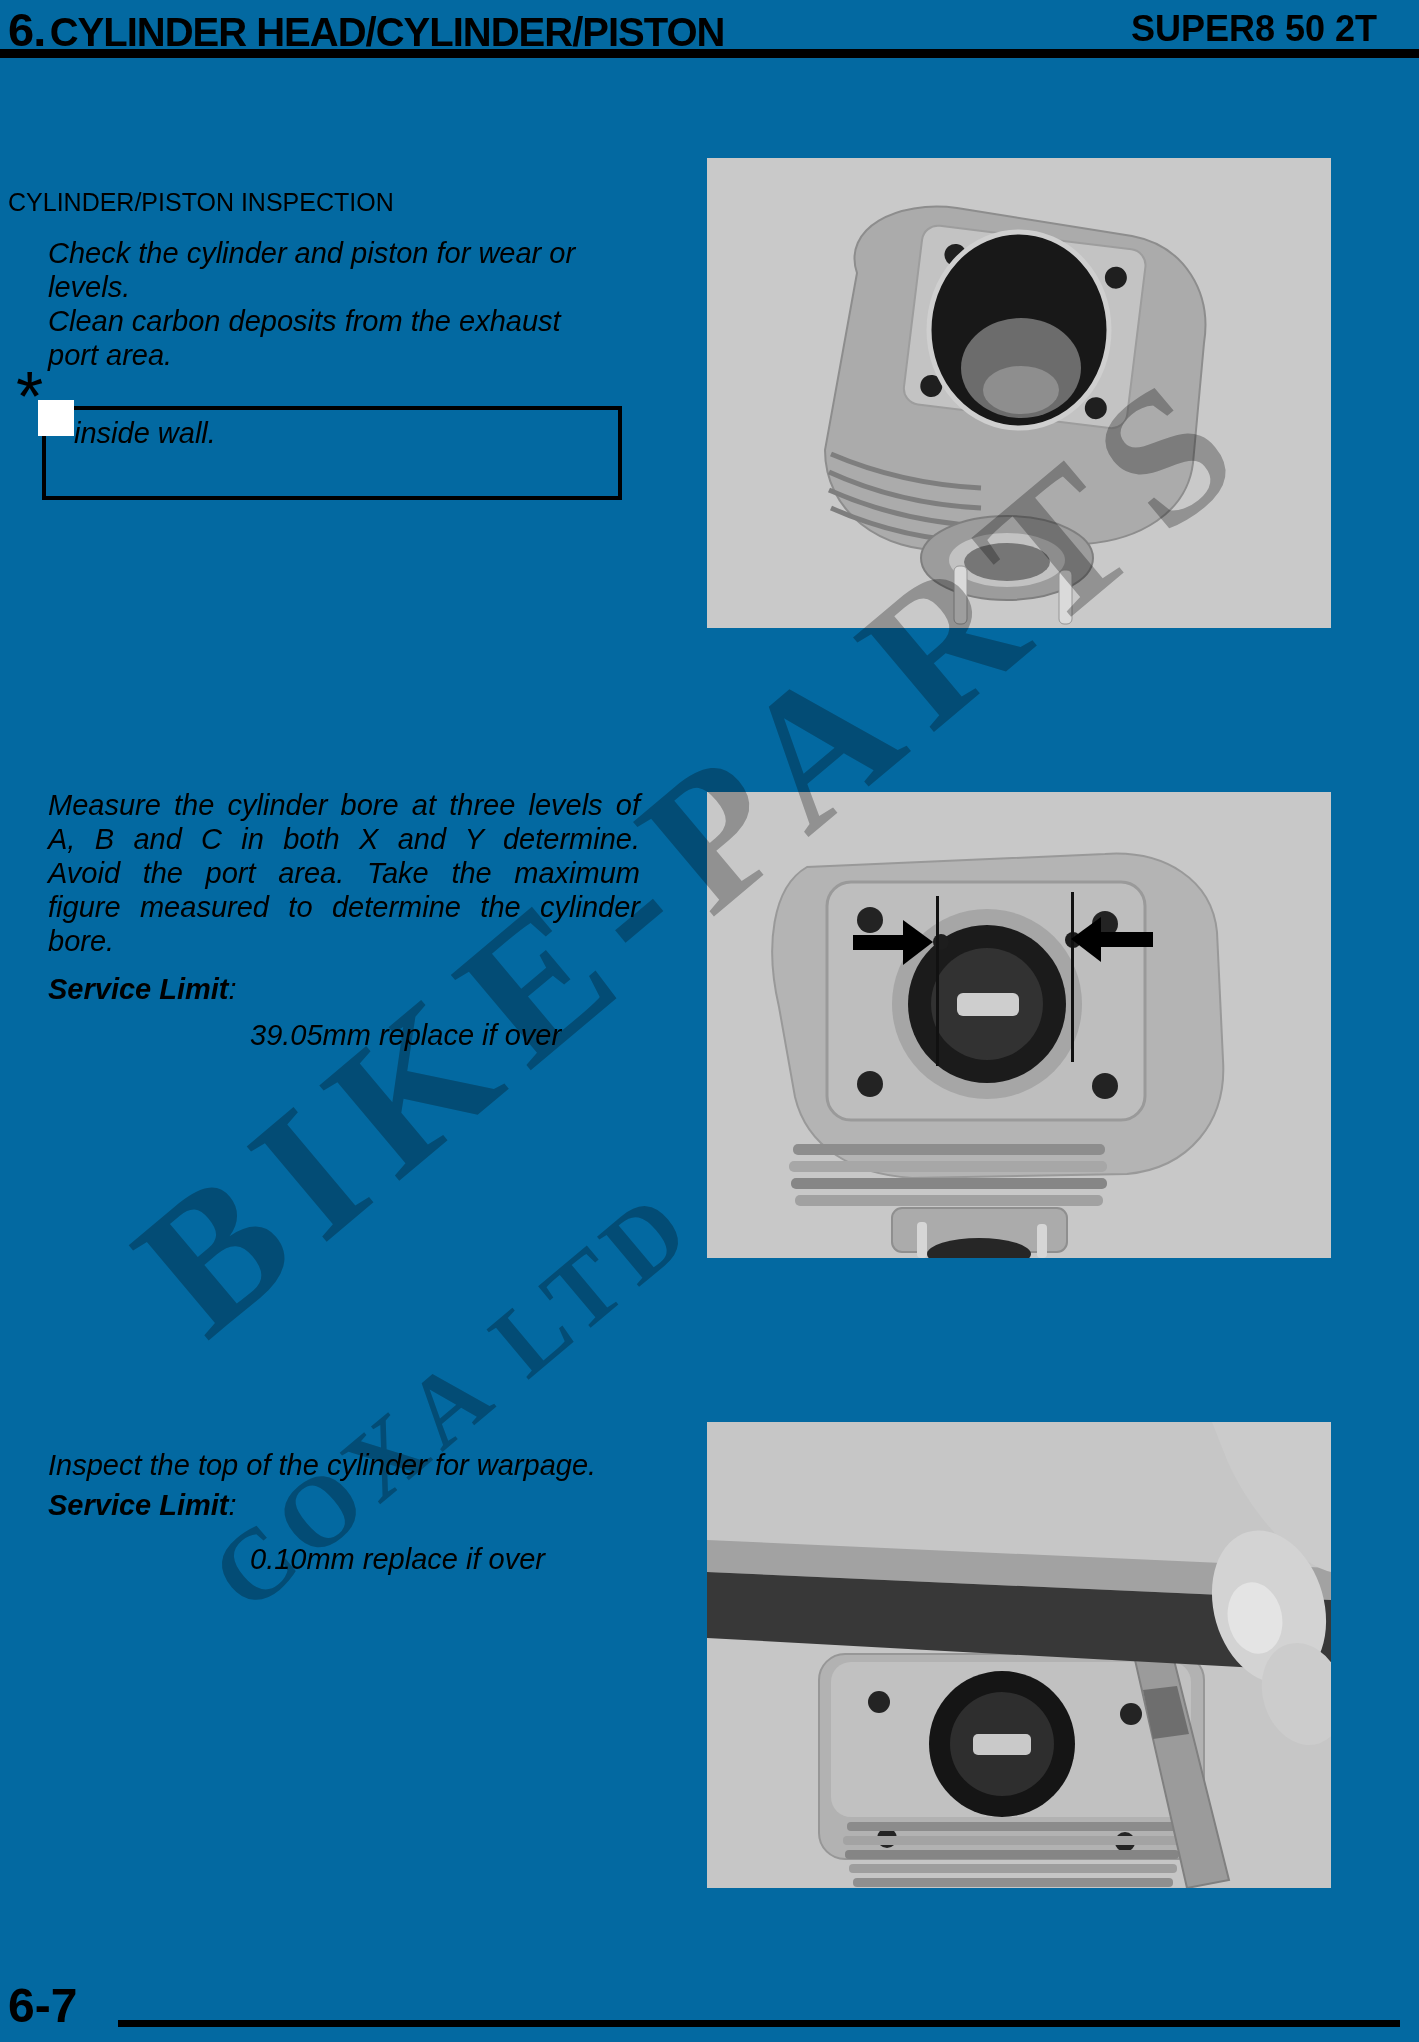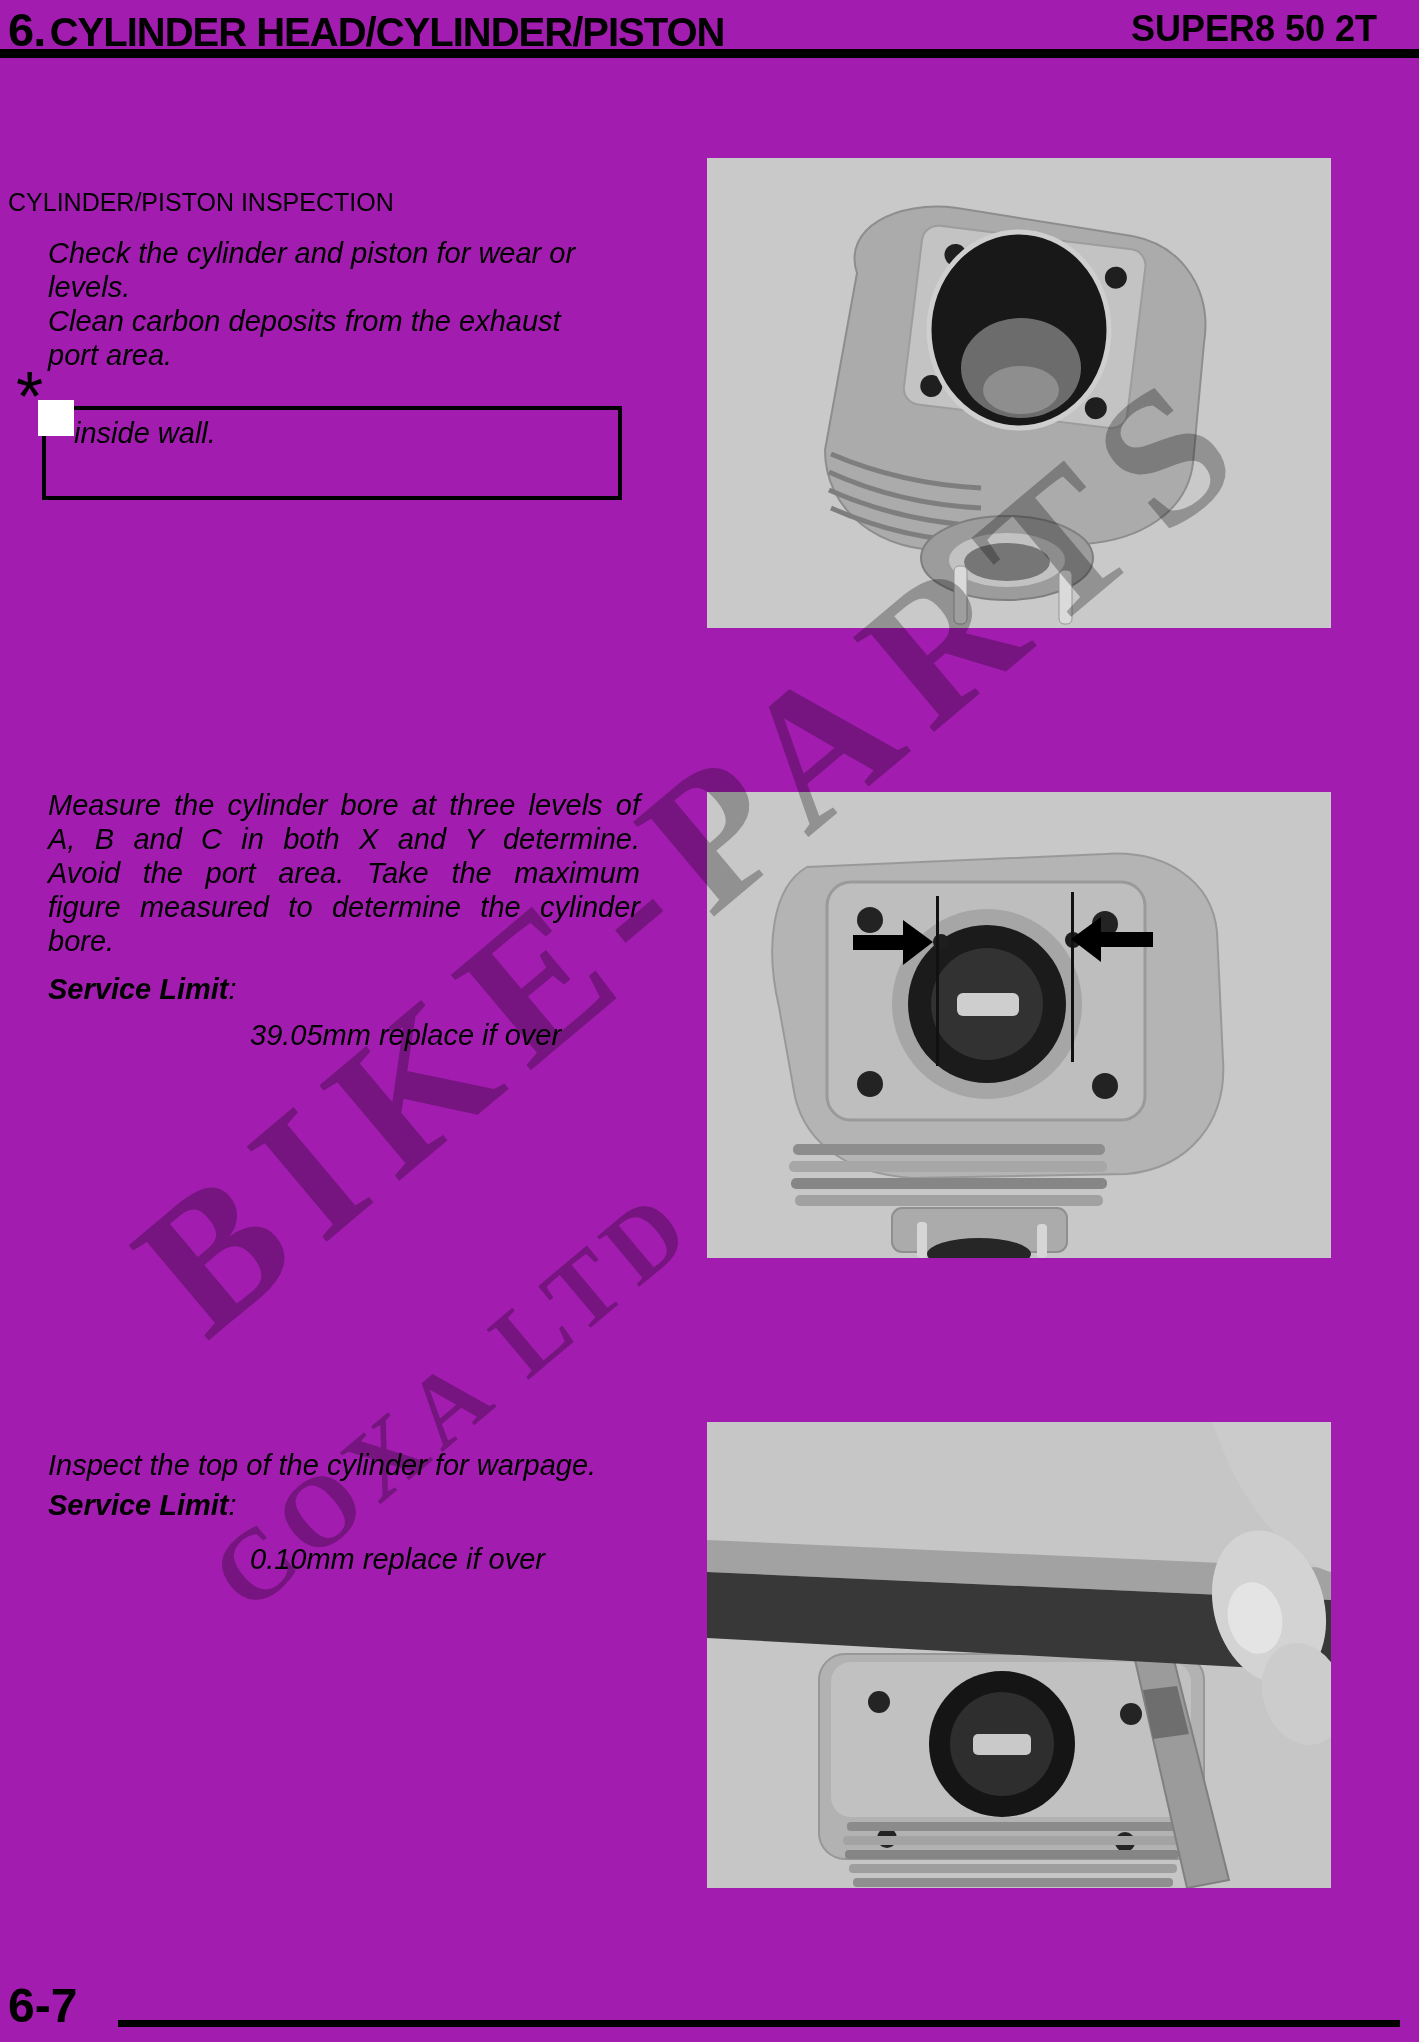--- a/index.html
+++ b/index.html
@@ -1,17 +1,17 @@
 <!DOCTYPE html>
 <html><head>
 <meta charset="utf-8">
 <style>
   html,body{margin:0;padding:0;background:#ffffff;}
   body{width:1419px;height:2042px;position:relative;font-family:"Liberation Sans",sans-serif;color:#000;}
-  .page{position:absolute;left:0;top:0;width:1419px;height:2042px;overflow:hidden;background:#a21caf;}
+  .page{position:absolute;left:0;top:0;width:1419px;height:2042px;overflow:hidden;background:#0369a1;}
   .abs{position:absolute;}
   .txt{z-index:5;}
   .bodytext{font-size:29px;line-height:34px;font-style:italic;}
   .pline{height:34px;white-space:nowrap;}
   .jline{width:592px;height:34px;text-align:justify;text-align-last:justify;}
   .bold{font-weight:bold;}
   .chapter-title{top:2px;left:8px;white-space:nowrap;z-index:6;}
   .chapter-num{font-size:47px;font-weight:bold;letter-spacing:-1px;}
   .chapter-name{font-size:40px;font-weight:bold;letter-spacing:-1px;}
   .model{top:8px;right:42px;font-size:36px;font-weight:bold;z-index:6;margin-left:8px;}

